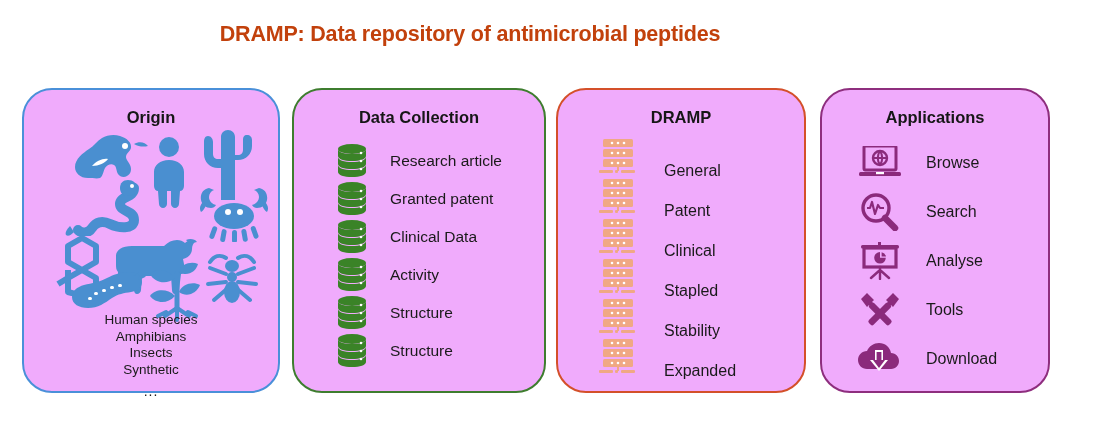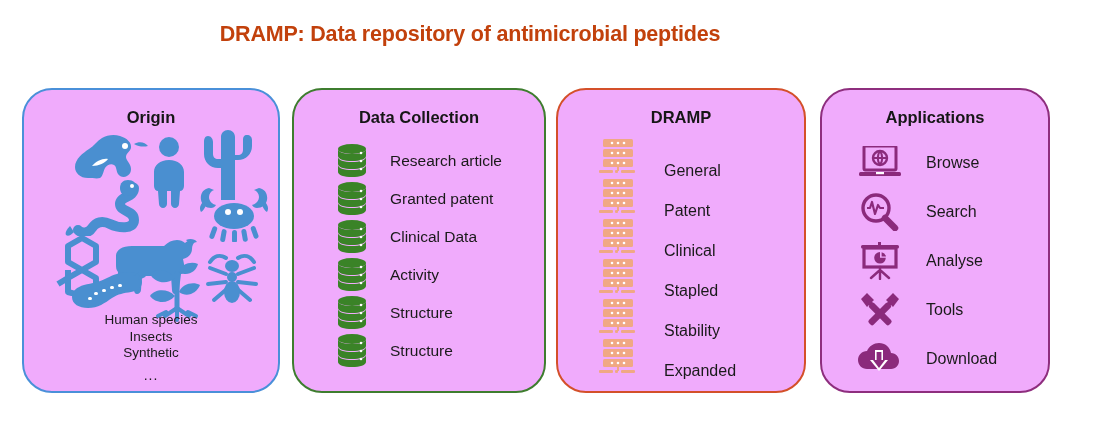--- a/index.html
+++ b/index.html
@@ -189,20 +189,21 @@
         <path fill="#4a8fd0" d="M31 30c3-8 14-11 21-7-3 8-13 13-21 7z"></path>
         <path fill="#4a8fd0" d="M27 34c-8-8-20-7-25 0 5 7 17 9 25 0z"></path>
         <g fill="none" stroke="#4a8fd0" stroke-width="4" stroke-linecap="round">
           <path d="M29 46l-12 8M29 46l12 8M29 46v12M18 50l-8 4M40 50l8 4"></path>
         </g>
       </svg>
     </div>
 
     <div class="origin-list">
       <div>Human species</div>
+      <div>Amphibians</div>
       <div>Insects</div>
       <div>Synthetic</div>
       <div class="dots">...</div>
     </div>
   </div>
 
   <div class="panel" id="panel-collection" style="--c:#3e7d2f">
     <div class="panel-title">Data Collection</div>
     <div class="rows">
 

